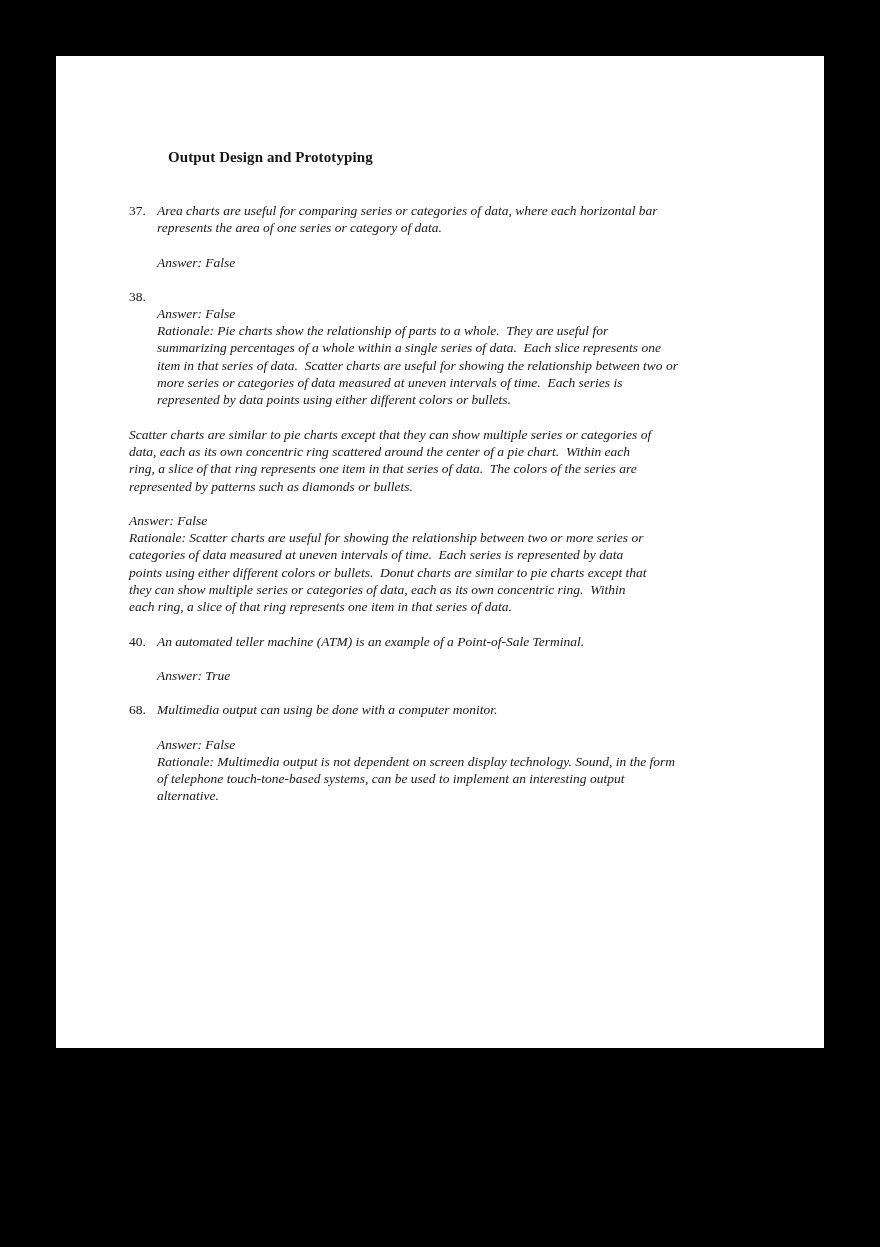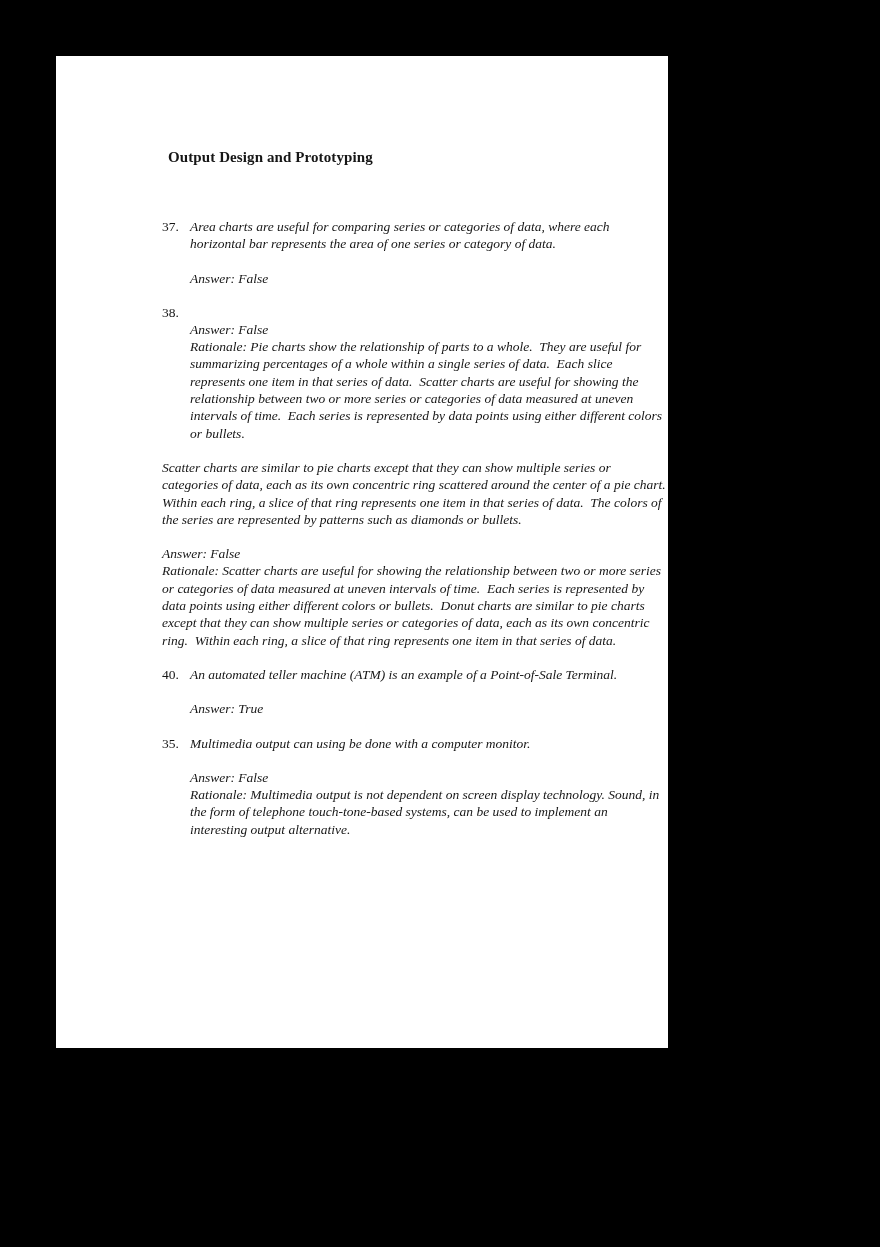--- a/index.html
+++ b/index.html
@@ -10,36 +10,36 @@
     width: 880px;
     height: 1247px;
     background: #000000;
     position: relative;
     font-family: "Liberation Serif", serif;
   }
   .page {
     position: absolute;
     left: 56px;
     top: 56px;
-    width: 612px;
+    width: 768px;
     height: 992px;
     background: #ffffff;
     color: #161616;
     overflow: hidden;
   }
   .doc-title {
     margin: 93px 0 0 112px;
     font-size: 15px;
     font-weight: bold;
     line-height: 17px;
     letter-spacing: 0.1px;
   }
   .questions {
-    margin-top: 52px;
-    padding-left: 106px;
+    margin-top: 36px;
+    padding-left: 73px;
   }
   .question {
     display: flex;
     margin-bottom: 17px;
   }
   .q-num {
     flex: 0 0 28px;
     width: 28px;
     font-size: 13.5px;
     line-height: 17.3px;
@@ -92,21 +92,21 @@
 
     <div class="question">
       <div class="q-num">40.</div>
       <div class="q-body">
         <p class="q-text">An automated teller machine (ATM) is an example of a Point-of-Sale Terminal.</p>
         <p class="q-answer">Answer: True</p>
       </div>
     </div>
 
     <div class="question">
-      <div class="q-num">35.</div>
+      <div class="q-num">68.</div>
       <div class="q-body">
         <p class="q-text">Multimedia output can using be done with a computer monitor.</p>
         <p class="q-answer">Answer: False</p>
         <p class="q-rationale">Rationale: Multimedia output is not dependent on screen display technology. Sound, in the form of telephone touch-tone-based systems, can be used to implement an interesting output alternative.</p>
       </div>
     </div>
 
   </div>
 </div>
 

